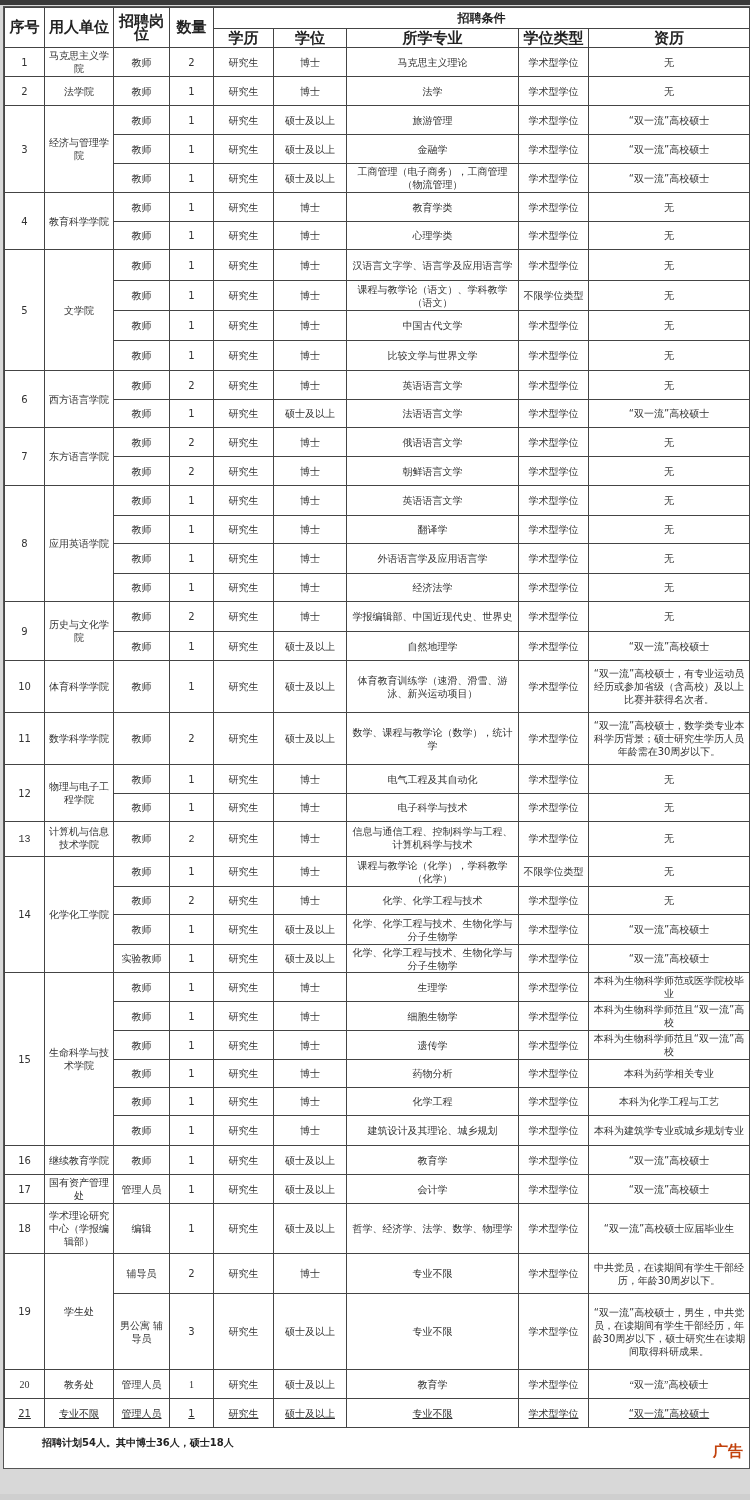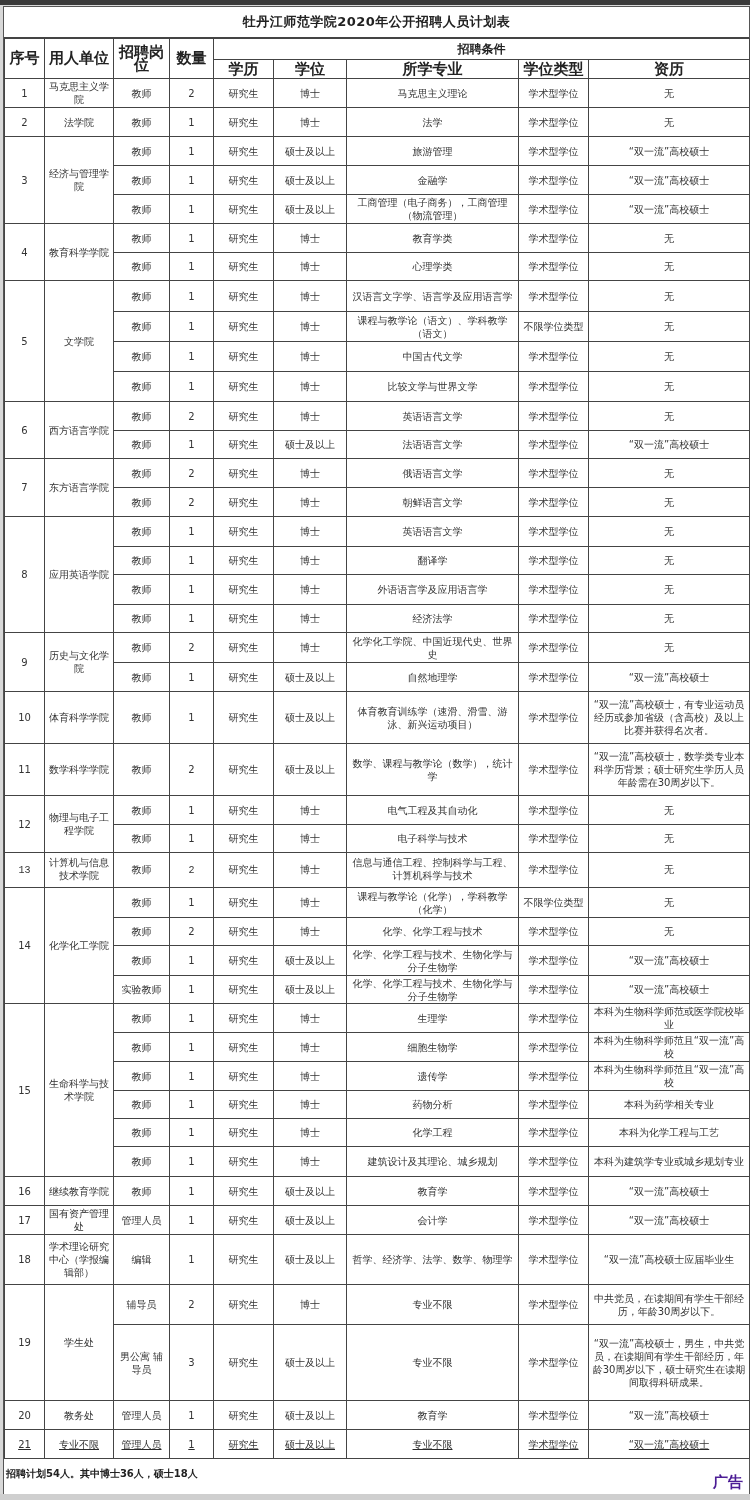--- a/index.html
+++ b/index.html
@@ -3,31 +3,30 @@
 <meta charset="utf-8">
 <style>
   html,body{margin:0;padding:0;background:#d8d8d8;}
   body{width:750px;height:1500px;overflow:hidden;position:relative;font-family:"DejaVu Sans","Liberation Sans",sans-serif;color:#2a2a2a;}
   .topbar{position:absolute;left:0;top:0;width:750px;height:5px;background:#3a3a3a;}
   .sheet{position:absolute;left:3px;top:6px;width:745px;background:#fff;border:1px solid #555;}
   .title{height:30px;line-height:30px;text-align:center;font-size:13px;font-weight:bold;color:#222;border-bottom:1px solid #444;letter-spacing:0.5px;}
   table{border-collapse:collapse;width:745px;table-layout:fixed;}
   td,th{border:1px solid #444;text-align:center;vertical-align:middle;font-size:10px;line-height:13px;padding:0 2px;color:#333;font-weight:normal;overflow:hidden;}
   th{font-weight:bold;color:#222;font-size:15px;}
-  .foot{height:40px;line-height:30px;font-size:10px;font-weight:bold;color:#222;padding-left:2px;position:relative;}
-  .ad{position:absolute;right:4px;bottom:2px;font-size:15px;font-weight:bold;color:#4c1d95;background:#fff;padding:0 2px;}
+  .foot{height:40px;line-height:30px;font-size:10px;font-weight:bold;color:#222;padding-left:2px;position:relative;margin-left:36px;}
+  .ad{position:absolute;right:4px;bottom:2px;font-size:15px;font-weight:bold;color:#c2410c;background:#fff;padding:0 2px;}
   .bottombar{position:absolute;left:0;top:1494px;width:750px;height:6px;background:#cfcfcf;}
 </style>
 </head>
 <body>
 
 <div class="topbar"></div>
 
 <div class="sheet">
-  <div class="title">牡丹江师范学院2020年公开招聘人员计划表</div>
   <table>
     <colgroup>
       <col style="width:40px">
         <col style="width:69px">
         <col style="width:56px">
         <col style="width:44px">
       <col style="width:60px">
         <col style="width:73px">
         <col style="width:172px">
         <col style="width:70px">
@@ -237,21 +236,21 @@
           <td>学术型学位</td>
           <td>无</td>
         </tr>
         <tr style="height: 30px;">
           <td rowspan="2">9</td>
           <td rowspan="2">历史与文化学院</td>
           <td>教师</td>
           <td>2</td>
           <td>研究生</td>
           <td>博士</td>
-          <td>化学化工学院、中国近现代史、世界史</td>
+          <td>学报编辑部、中国近现代史、世界史</td>
           <td>学术型学位</td>
           <td>无</td>
         </tr>
         <tr style="height: 29px;">
           <td>教师</td>
           <td>1</td>
           <td>研究生</td>
           <td>硕士及以上</td>
           <td>自然地理学</td>
           <td>学术型学位</td>
@@ -450,21 +449,21 @@
         </tr>
         <tr style="height: 76px;">
           <td>男公寓 辅导员</td>
           <td>3</td>
           <td>研究生</td>
           <td>硕士及以上</td>
           <td>专业不限</td>
           <td>学术型学位</td>
           <td>“双一流”高校硕士，男生，中共党员，在读期间有学生干部经历，年龄30周岁以下，硕士研究生在读期间取得科研成果。</td>
         </tr>
-        <tr style="height: 29px;">
+        <tr style="height: 29px; font-family: Liberation Serif, serif;">
           <td rowspan="1">20</td>
           <td rowspan="1">教务处</td>
           <td>管理人员</td>
           <td>1</td>
           <td>研究生</td>
           <td>硕士及以上</td>
           <td>教育学</td>
           <td>学术型学位</td>
           <td>“双一流”高校硕士</td>
         </tr>

